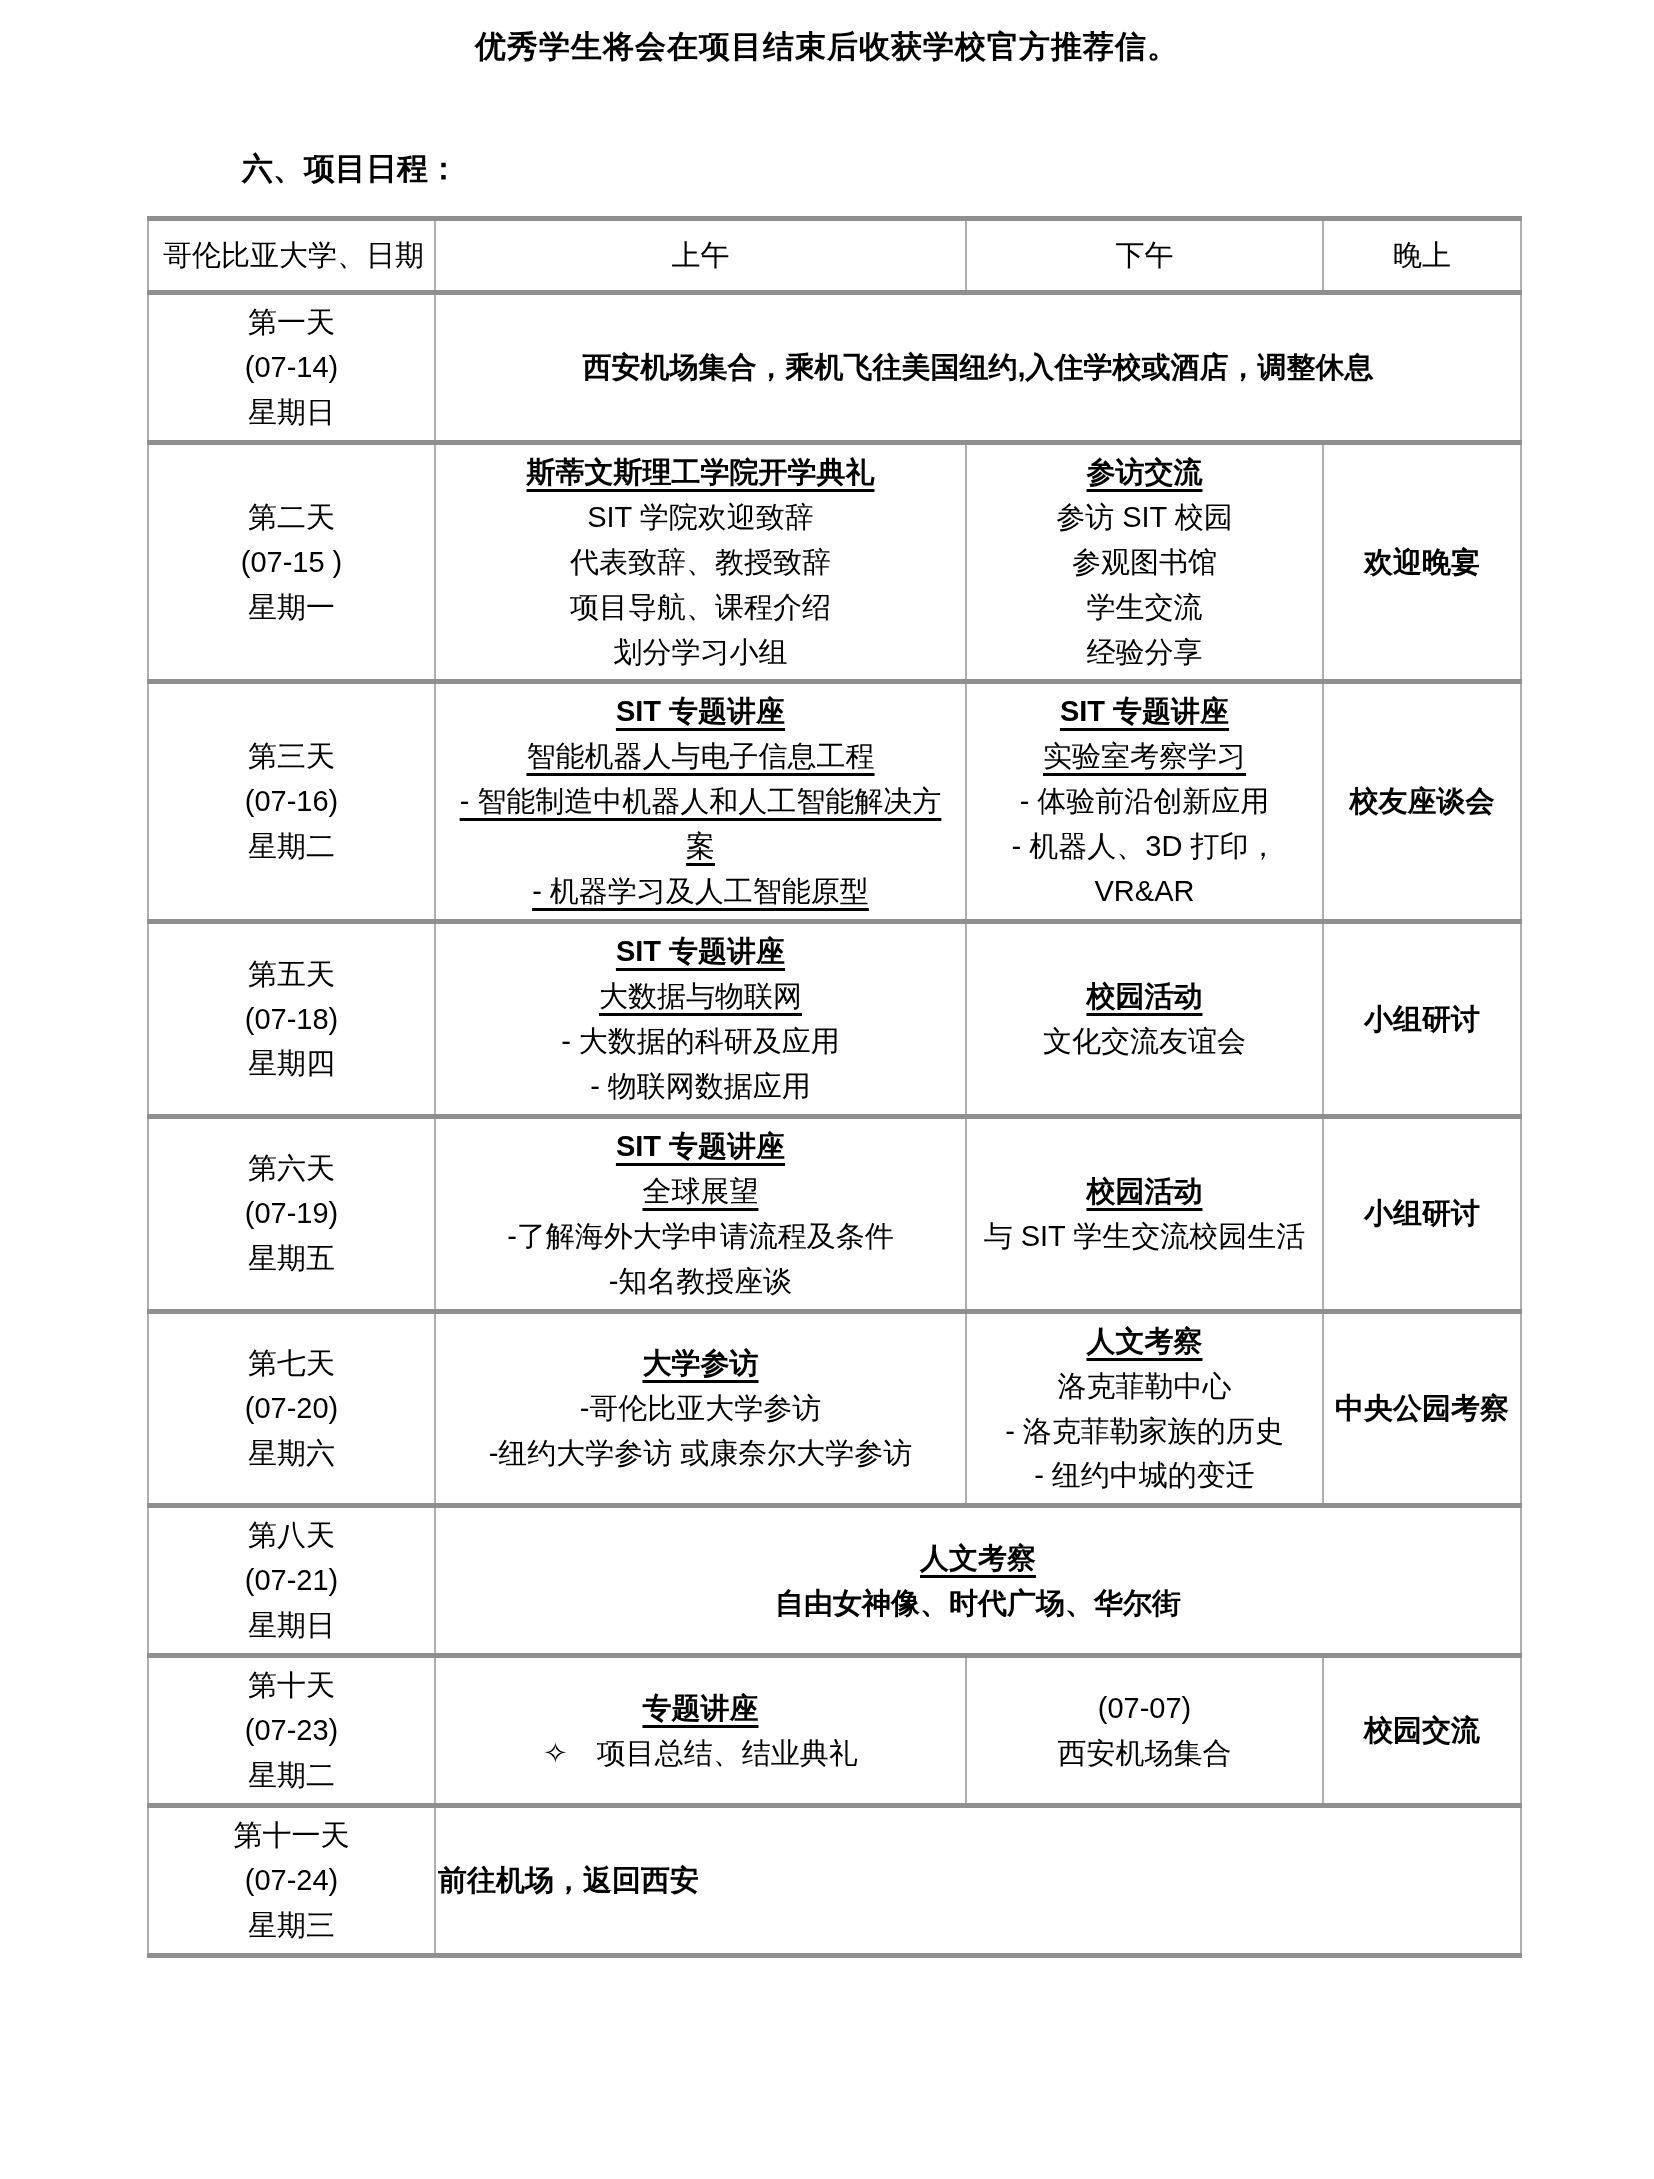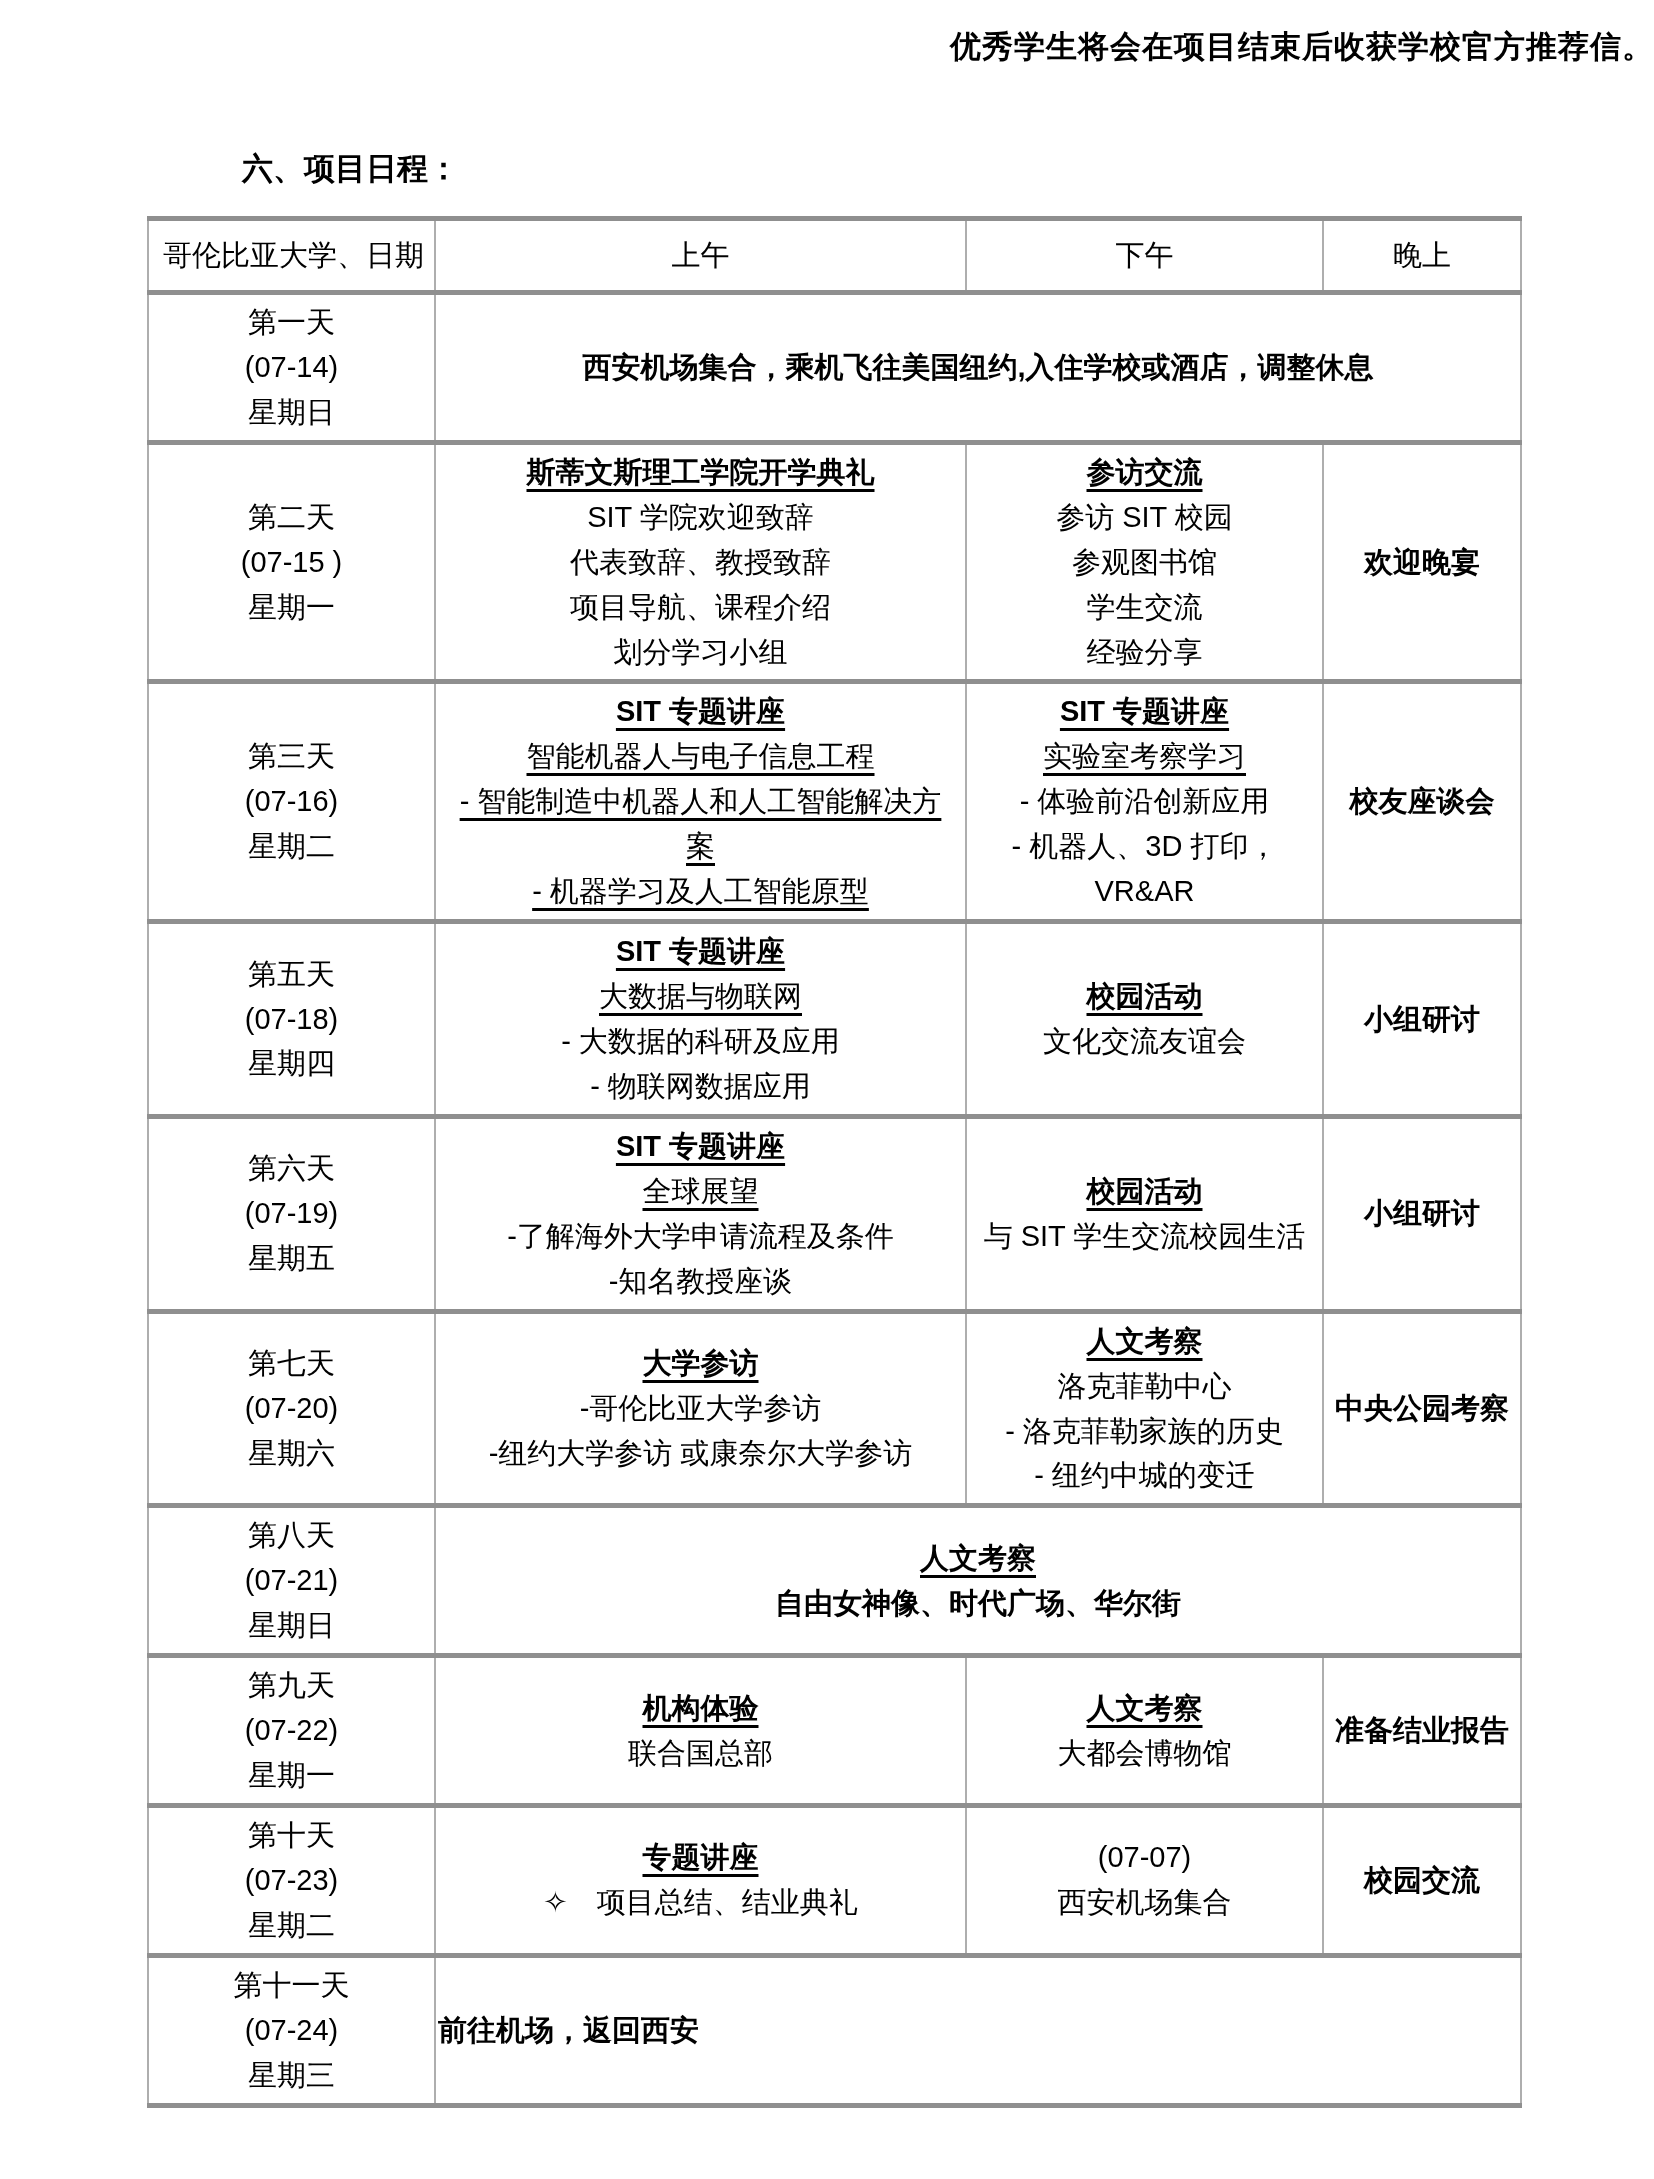--- a/index.html
+++ b/index.html
@@ -4,21 +4,21 @@
 <style>
   html,body{margin:0;padding:0;background:#fff;color:#000;}
   body{
     width:1654px;
     font-family:"Liberation Sans","DejaVu Sans",sans-serif;
     -webkit-font-smoothing:antialiased;
   }
   .page{width:1654px;position:relative;}
   .doc-title{
     margin:26px 0 0 0;
-    text-align:right;
+    text-align:center;
     font-size:31px;
     font-weight:bold;
     letter-spacing:1px;
   }
   .section-heading{
     margin:80px 0 0 242px;
     font-size:31px;
     font-weight:bold;
   }
   table.schedule{
@@ -214,38 +214,20 @@
         <span class="ln">第八天</span>
         <span class="ln">(07-21)</span>
         <span class="ln">星期日</span>
       </td>
       <td colspan="3" class="merged-plain">
         <span class="ln b u">人文考察</span>
         <span class="ln">自由女神像、时代广场、华尔街</span>
       </td>
     </tr>
 
-    <tr>
-      <td class="c-date">
-        <span class="ln">第九天</span>
-        <span class="ln">(07-22)</span>
-        <span class="ln">星期一</span>
-      </td>
-      <td class="c-morning">
-        <span class="ln b u">机构体验</span>
-        <span class="ln">联合国总部</span>
-      </td>
-      <td class="c-afternoon">
-        <span class="ln b u">人文考察</span>
-        <span class="ln">大都会博物馆</span>
-      </td>
-      <td class="c-evening">
-        <span class="ln">准备结业报告</span>
-      </td>
-    </tr>
 
     <tr>
       <td class="c-date">
         <span class="ln">第十天</span>
         <span class="ln">(07-23)</span>
         <span class="ln">星期二</span>
       </td>
       <td class="c-morning">
         <span class="ln b u">专题讲座</span>
         <span class="ln">✧　项目总结、结业典礼</span>

